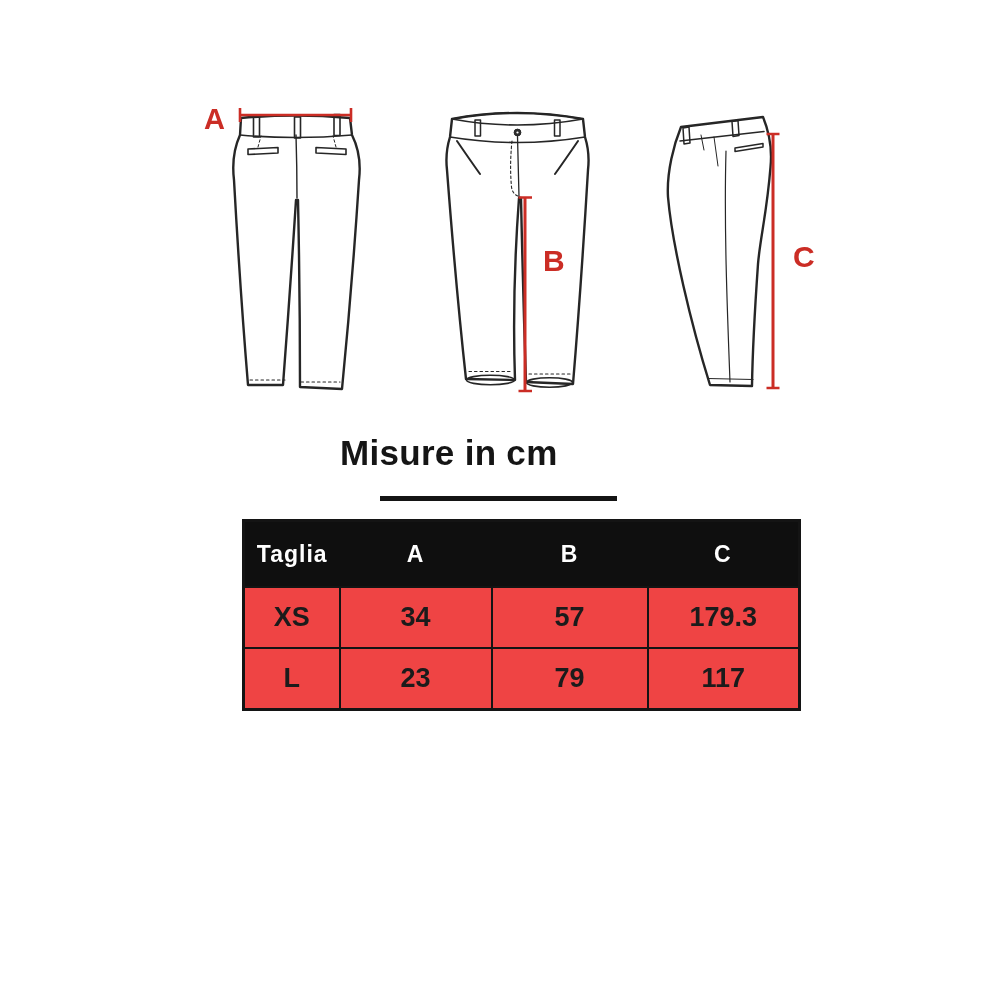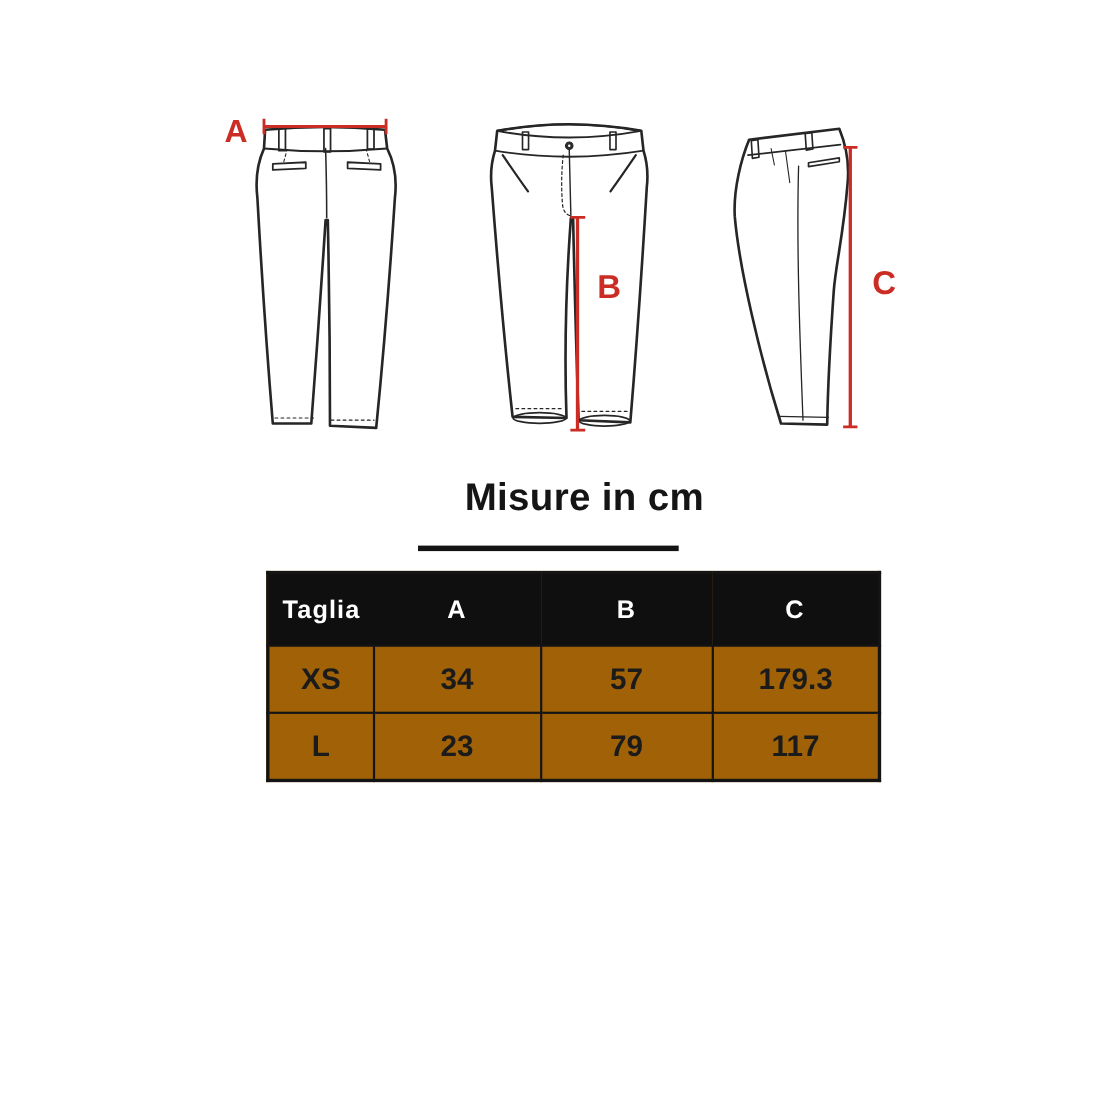--- a/index.html
+++ b/index.html
@@ -1,24 +1,24 @@
 <!DOCTYPE html>
 <html><head>
 <meta charset="utf-8">
 <style>
   html,body{margin:0;padding:0;background:#ffffff;}
   body{width:1000px;height:1000px;font-family:"Liberation Sans",sans-serif;}
   .canvas{position:relative;width:1000px;height:1000px;background:#ffffff;overflow:hidden;}
   .fig{position:absolute;}
   .line-art{stroke:#262626;fill:none;stroke-linecap:round;stroke-linejoin:round;}
-  .page-title{position:absolute;top:433px;left:340px;width:300px;text-align:right;
+  .page-title{position:absolute;top:433px;left:340px;width:300px;text-align:left;
     font-size:35px;font-weight:800;color:#151515;letter-spacing:.3px;}
   .title-underline{position:absolute;top:496px;left:380px;width:237px;height:5px;background:#141414;}
   table.size{position:absolute;top:519px;left:242px;width:556px;border-collapse:collapse;
-    table-layout:fixed;border:3px solid #141414;background:#a16207;}
+    table-layout:fixed;border:3px solid #141414;background:#ef4444;}
   table.size thead th{background:#0f0f0f;color:#ffffff;height:62px;font-size:23px;
     font-weight:700;letter-spacing:1px;text-align:center;border:0;}
   table.size tbody td{height:57px;border:2px solid #141414;text-align:center;
     font-size:27px;font-weight:700;color:#1b1b1b;}
 </style>
 </head>
 <body>
 
 <div class="canvas">
 

